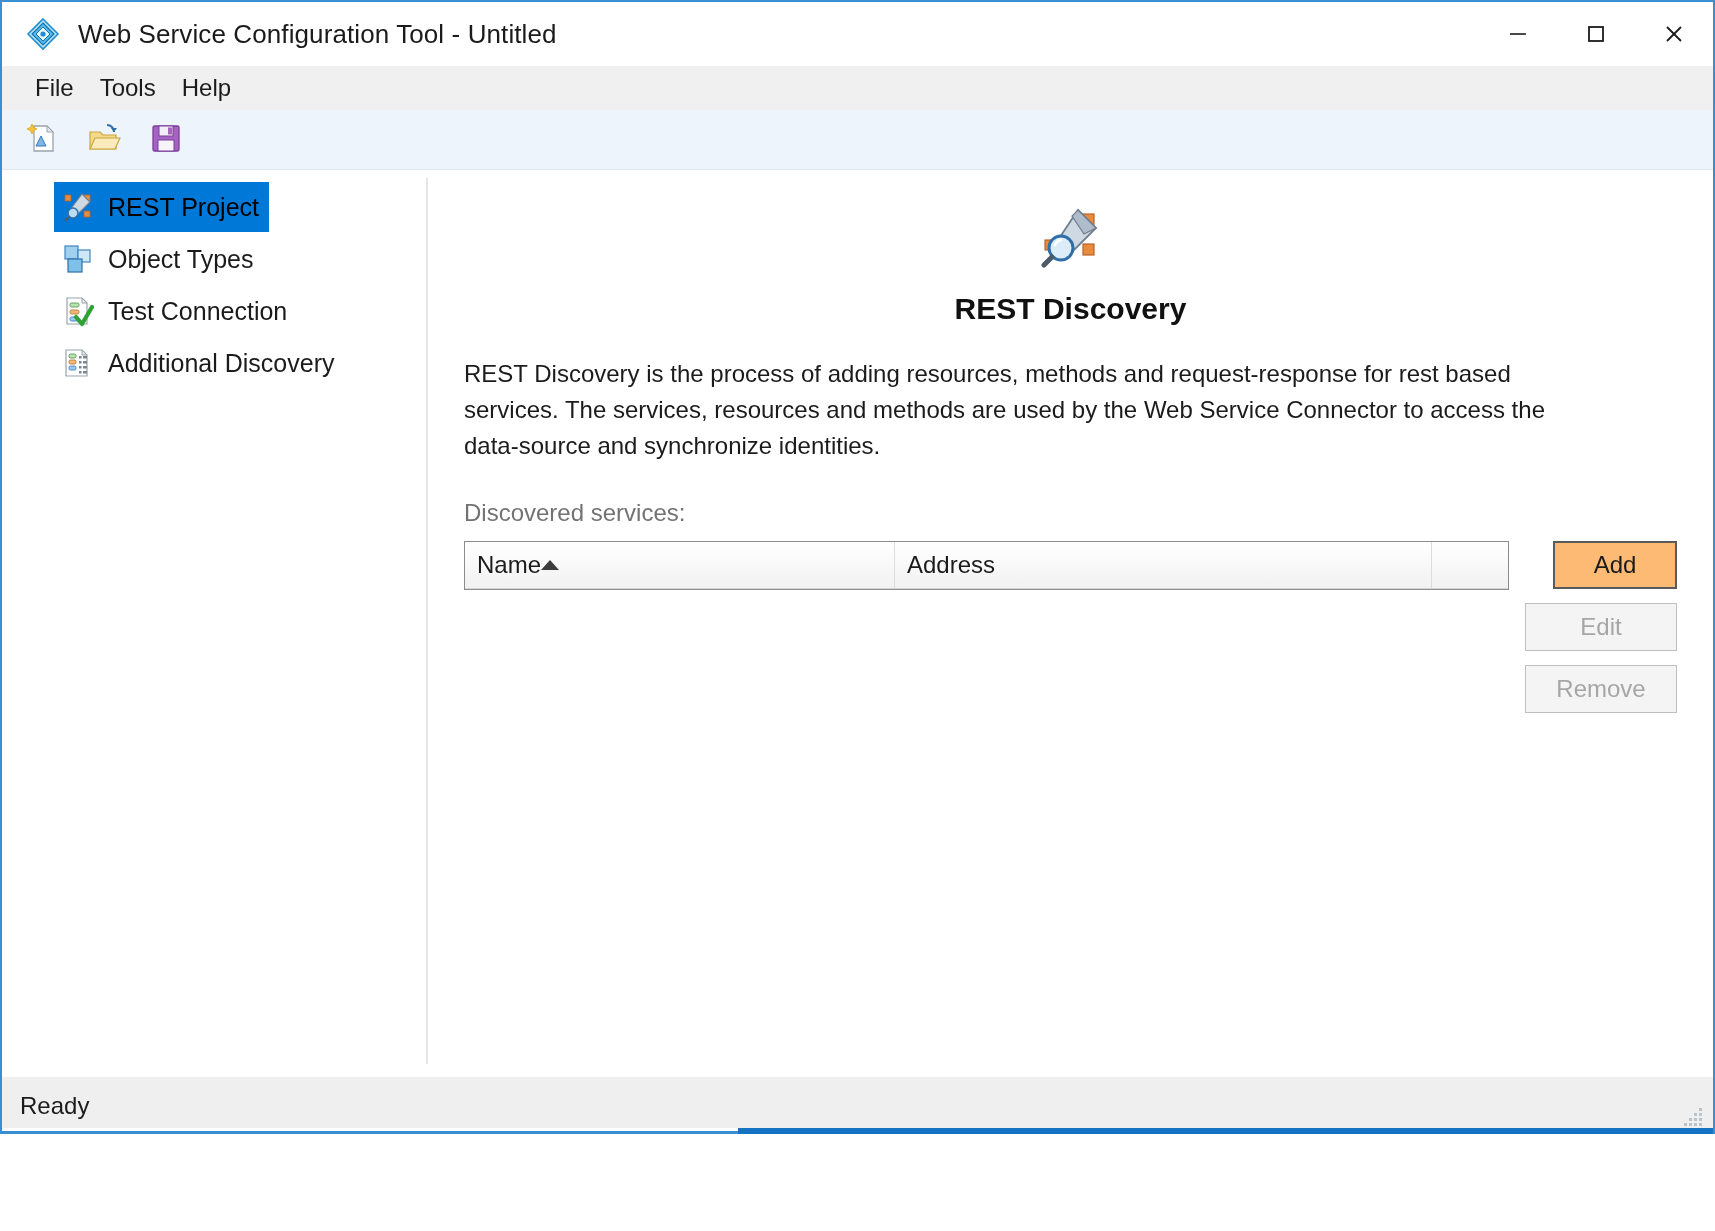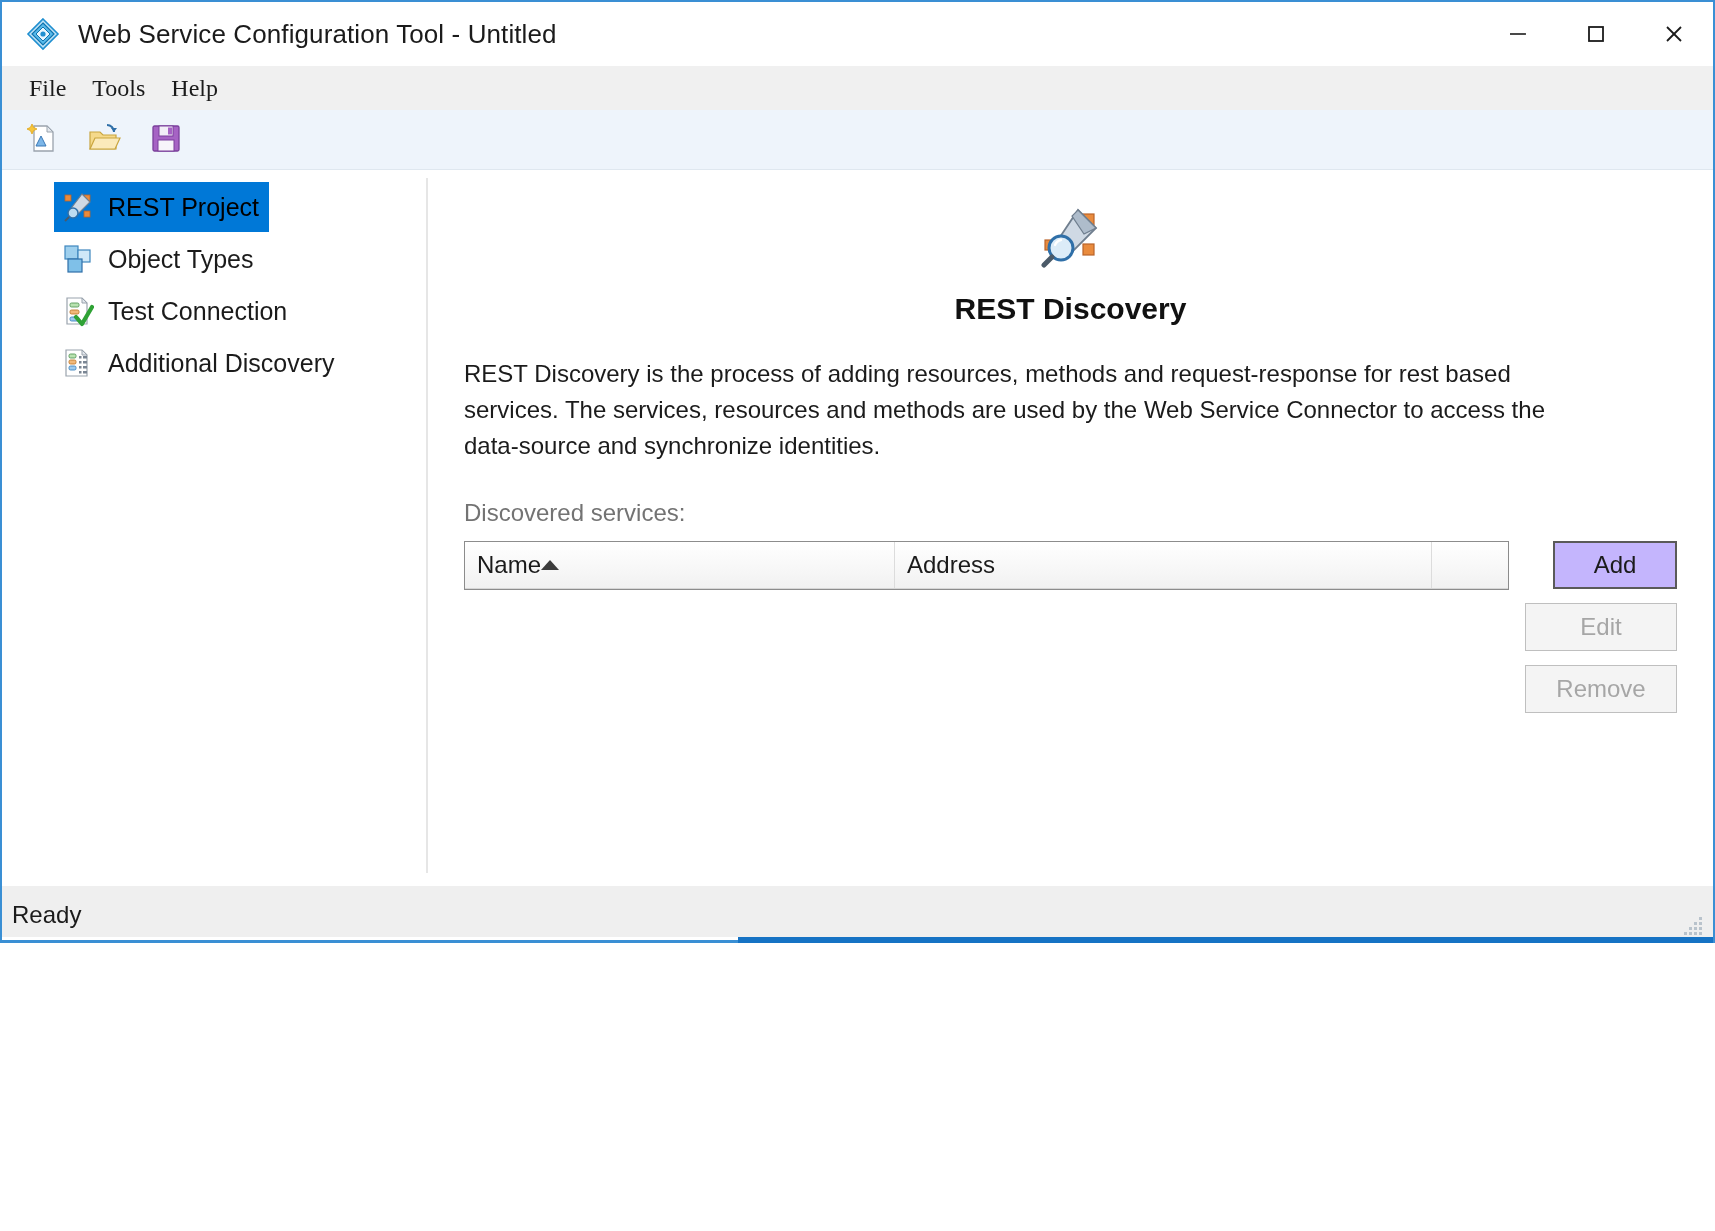--- a/index.html
+++ b/index.html
@@ -9,21 +9,21 @@
     background: #ffffff;
   }
   body {
     font-family: "Liberation Sans", sans-serif;
     -webkit-font-smoothing: antialiased;
   }
 
   #app-window {
     position: relative;
     width: 1715px;
-    height: 943px;
+    height: 1134px;
     box-sizing: border-box;
     background: #ffffff;
     border: 2px solid #3a8fd4;
     border-bottom: none;
     display: flex;
     flex-direction: column;
     overflow: hidden;
   }
 
   
@@ -68,23 +68,22 @@
   }
   .win-btn svg { display: block; }
 
   
   .menubar {
     height: 44px;
     min-height: 44px;
     background: #f0f0f0;
     display: flex;
     align-items: center;
-    padding-left: 14px;
-    box-sizing: border-box;
-    font-family: Liberation Serif, serif;
+    padding-left: 20px;
+    box-sizing: border-box;
   }
   .menu-item {
     font-size: 24px;
     color: #1b1b1b;
     padding: 4px 13px;
     cursor: default;
     white-space: nowrap;
   }
 
   
@@ -273,39 +272,39 @@
     background: #e1e1e1;
     border: 1px solid #adadad;
     box-sizing: border-box;
     cursor: default;
     display: flex;
     align-items: center;
     justify-content: center;
     white-space: nowrap;
   }
   .btn.default {
-    background: #c4b5fd;
+    background: #fdba74;
     border: 2px solid #5a5a5a;
     margin-left: 28px;
   }
   .btn.disabled {
     background: #f4f4f4;
     border: 1px solid #bfbfbf;
     color: #a6a6a6;
   }
 
   
   .statusbar {
     height: 58px;
     min-height: 58px;
     background: #efefef;
     border-top: 1px solid #ffffff;
     display: flex;
     align-items: center;
-    padding-left: 10px;
+    padding-left: 18px;
     box-sizing: border-box;
     position: relative;
   }
   .status-text {
     font-size: 24px;
     color: #1b1b1b;
   }
   .grip {
     position: absolute;
     right: 8px;

